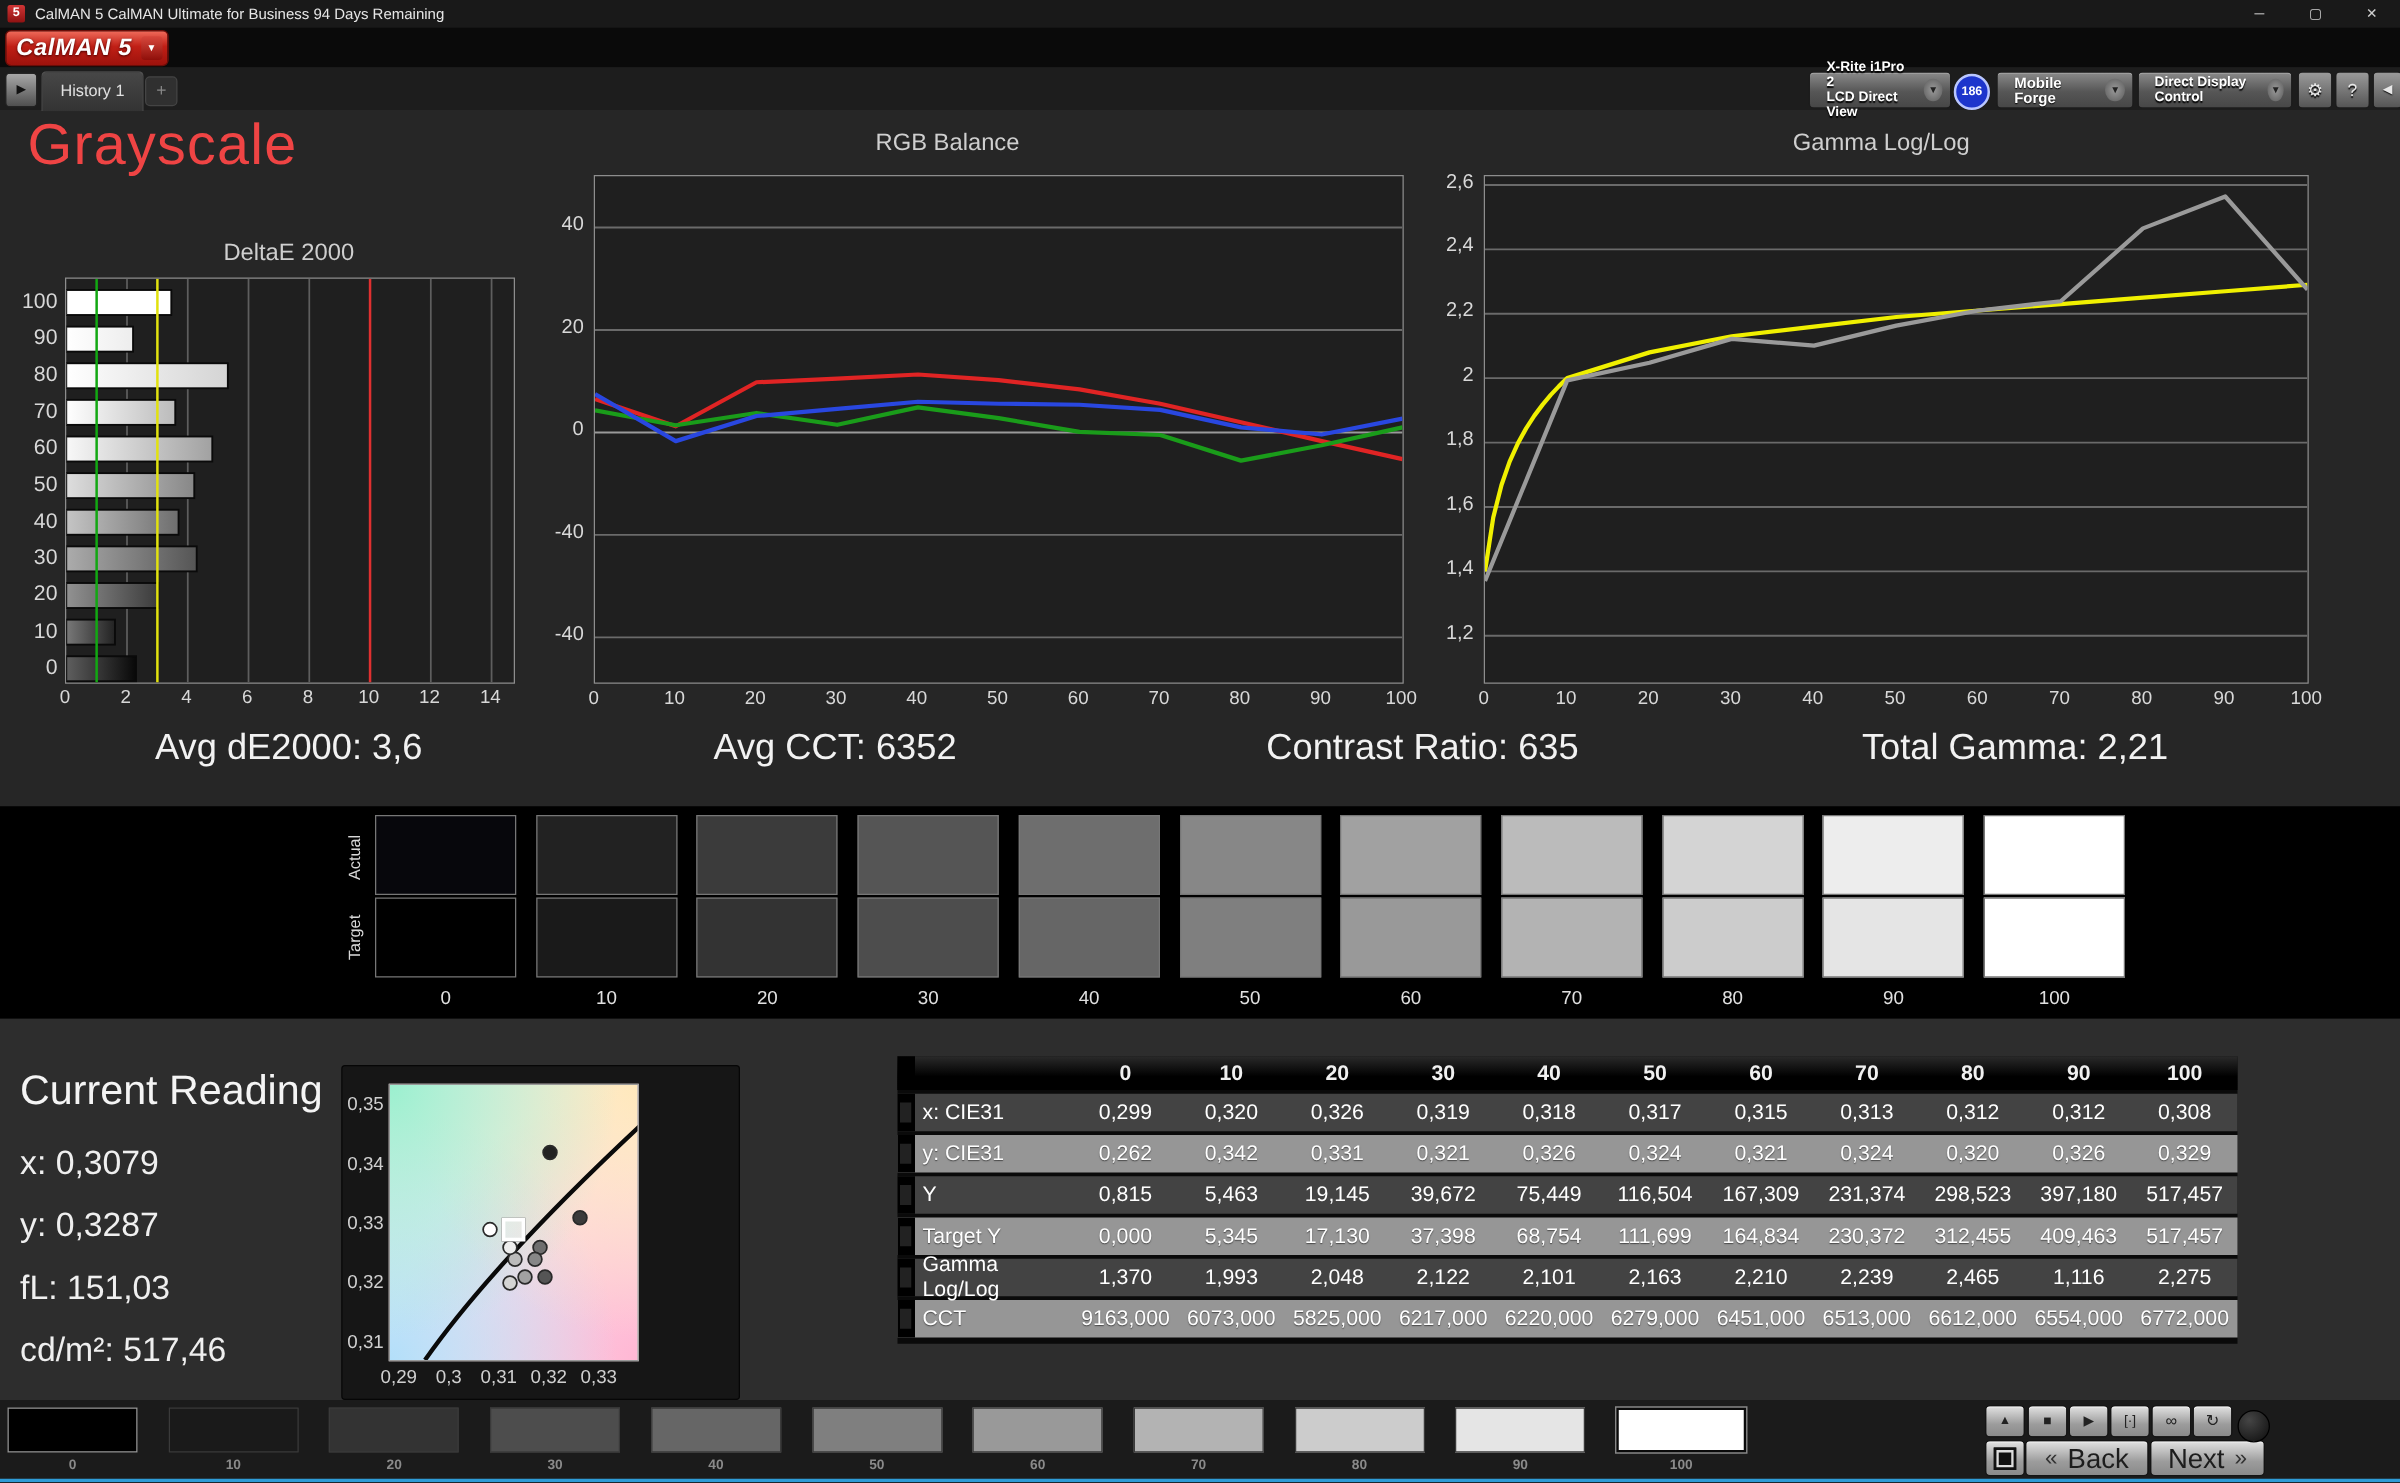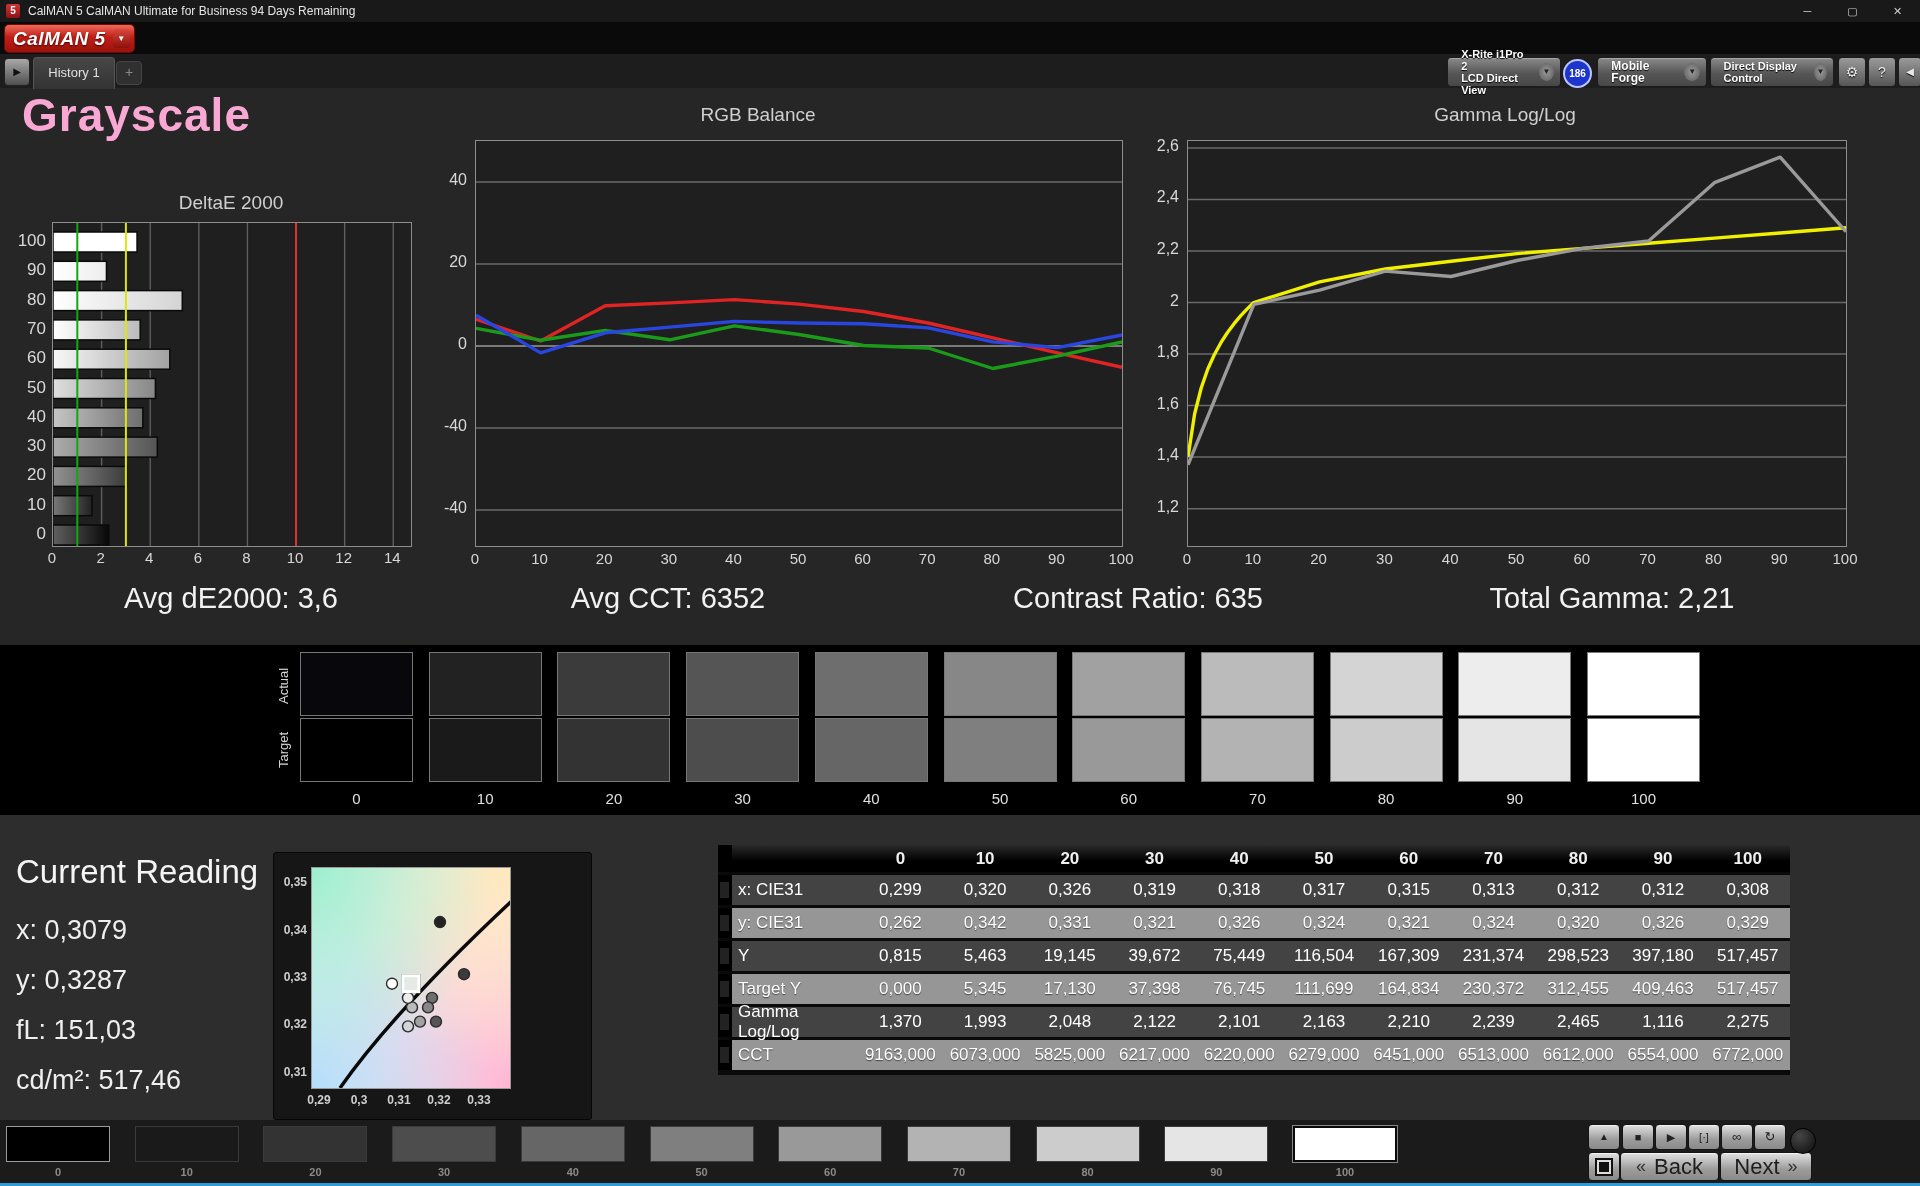--- a/index.html
+++ b/index.html
@@ -46,21 +46,21 @@
   .dev-text{color:#fff;font-size:11px;line-height:12px;font-weight:bold;text-shadow:0 1px 1px #000;}
   .dev-arrow{margin:0 6px 0 8px;width:18px;height:18px;border-radius:50%;
        background:radial-gradient(#9a9a9a,#5a5a5a);color:#222;font-size:8px;text-align:center;line-height:18px;}
   .badge{position:absolute;top:5px;width:25px;height:25px;border-radius:50%;background:#1d35cc;
        border:2px solid #b9c6ff;color:#fff;font-size:10px;font-weight:bold;text-align:center;line-height:25px;}
   .sq-btn{position:absolute;top:3px;width:27px;height:28px;border-radius:4px;border:1px solid #1c1c1c;
        background:linear-gradient(#9a9a9a,#555);color:#e8e8e8;font-size:14px;text-align:center;line-height:28px;
        text-shadow:0 1px 1px #000;}
 
   
-  .page-title{position:absolute;left:22px;top:88px;font-size:46px;font-weight:700;color:#f9a8d4;letter-spacing:1px;}
+  .page-title{position:absolute;left:22px;top:88px;font-size:46px;font-weight:400;color:#ef4444;letter-spacing:1px;}
   .stat{position:absolute;top:582px;transform:translateX(-50%);font-size:29px;color:#f2f2f2;white-space:nowrap;}
 
   
   .chart-title{position:absolute;transform:translateX(-50%);font-size:19px;color:#cfcfcf;white-space:nowrap;}
   .tick{position:absolute;font-size:16px;color:#d8d8d8;}
   .tick.r{text-align:right;}
   .tick.c{transform:translateX(-50%);text-align:center;}
 
   
   .strip{position:absolute;left:0;top:645px;width:1920px;height:170px;background:#000;}
@@ -76,21 +76,21 @@
   .cr-line{position:absolute;left:16px;font-size:27px;color:#efefef;}
   .cie-box{position:absolute;left:273px;top:37px;width:317px;height:266px;background:#161616;
            border:1px solid #060606;border-radius:3px;}
   .cie-plot{position:absolute;left:37px;top:14px;width:198px;height:220px;border:1px solid #999;
      background:
       radial-gradient(at 0% 0%, rgba(150,240,205,.95), rgba(150,240,205,0) 65%),
       radial-gradient(at 100% 0%, rgba(255,232,185,.95), rgba(255,232,185,0) 65%),
       radial-gradient(at 0% 100%, rgba(175,222,250,.95), rgba(175,222,250,0) 65%),
       radial-gradient(at 100% 100%, rgba(255,180,210,.95), rgba(255,180,210,0) 70%),
       #fdeef2;}
-  .cie-tick{position:absolute;font-size:12px;color:#cfcfcf;font-weight:bold;}
+  .cie-tick{position:absolute;font-size:15px;color:#cfcfcf;}
 
   
   .gtable{position:absolute;left:718px;top:30px;width:1072px;background:#0a0a0a;padding-bottom:2px;}
   .trow{display:flex;height:30px;margin-bottom:3px;}
   .trow .handle{width:14px;background:#000;position:relative;}
   .trow .handle i{position:absolute;left:2px;top:7px;width:9px;height:16px;background:#222;display:block;}
   .trow .lbl{width:126px;display:flex;align-items:center;padding-left:6px;box-sizing:border-box;
              font-size:17px;color:#fff;}
   .trow .val{flex:1;display:flex;align-items:center;justify-content:center;font-size:17px;color:#fff;}
   .trow.head{background:linear-gradient(#2a2a2a,#000 60%);height:27px;}
@@ -515,21 +515,21 @@
         </div>
         <div class="trow lite">
           <div class="handle">
             <i></i>
           </div>
           <div class="lbl">Target Y</div>
           <div class="val">0,000</div>
           <div class="val">5,345</div>
           <div class="val">17,130</div>
           <div class="val">37,398</div>
-          <div class="val">76,745</div>
+          <div class="val">68,754</div>
           <div class="val">111,699</div>
           <div class="val">164,834</div>
           <div class="val">230,372</div>
           <div class="val">312,455</div>
           <div class="val">409,463</div>
           <div class="val">517,457</div>
         </div>
         <div class="trow dark">
           <div class="handle">
             <i></i>

